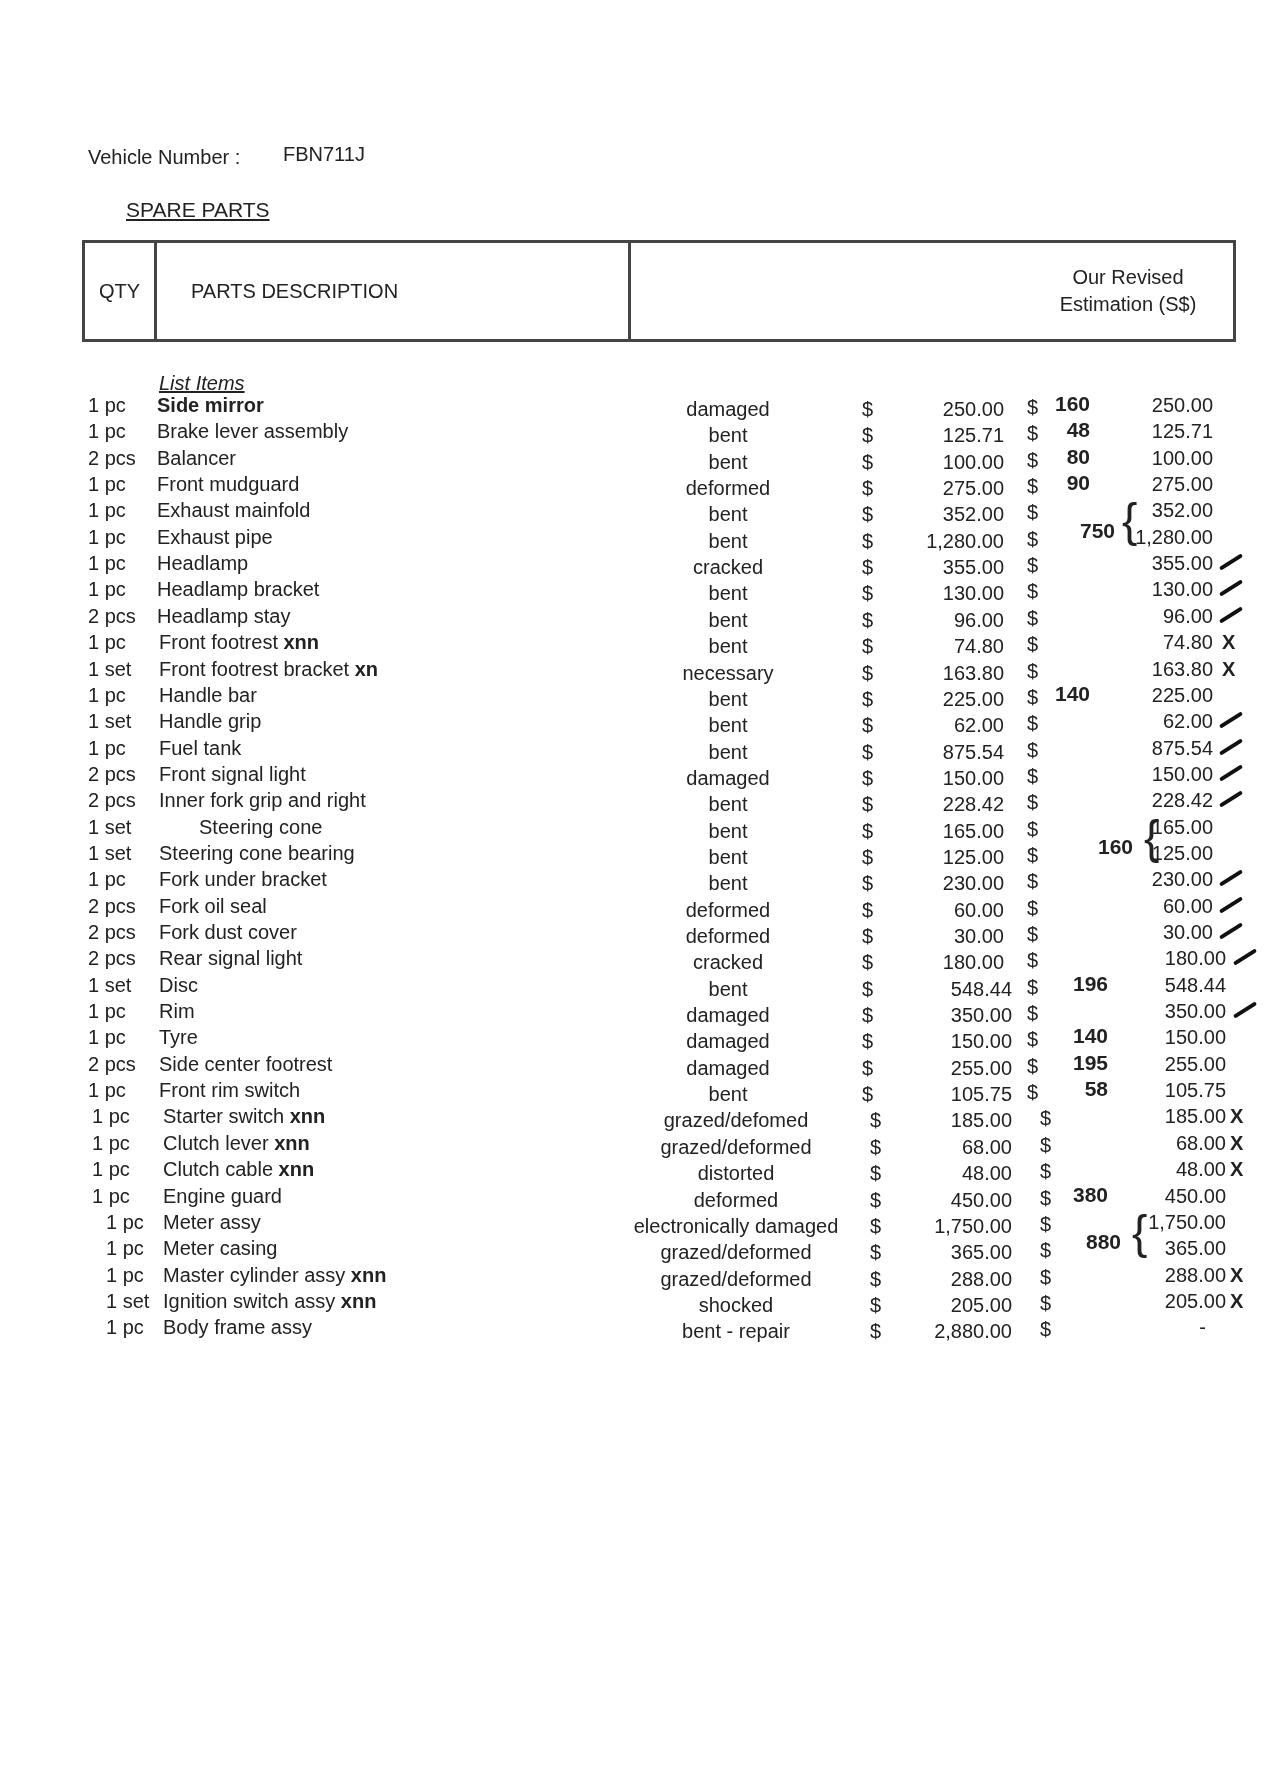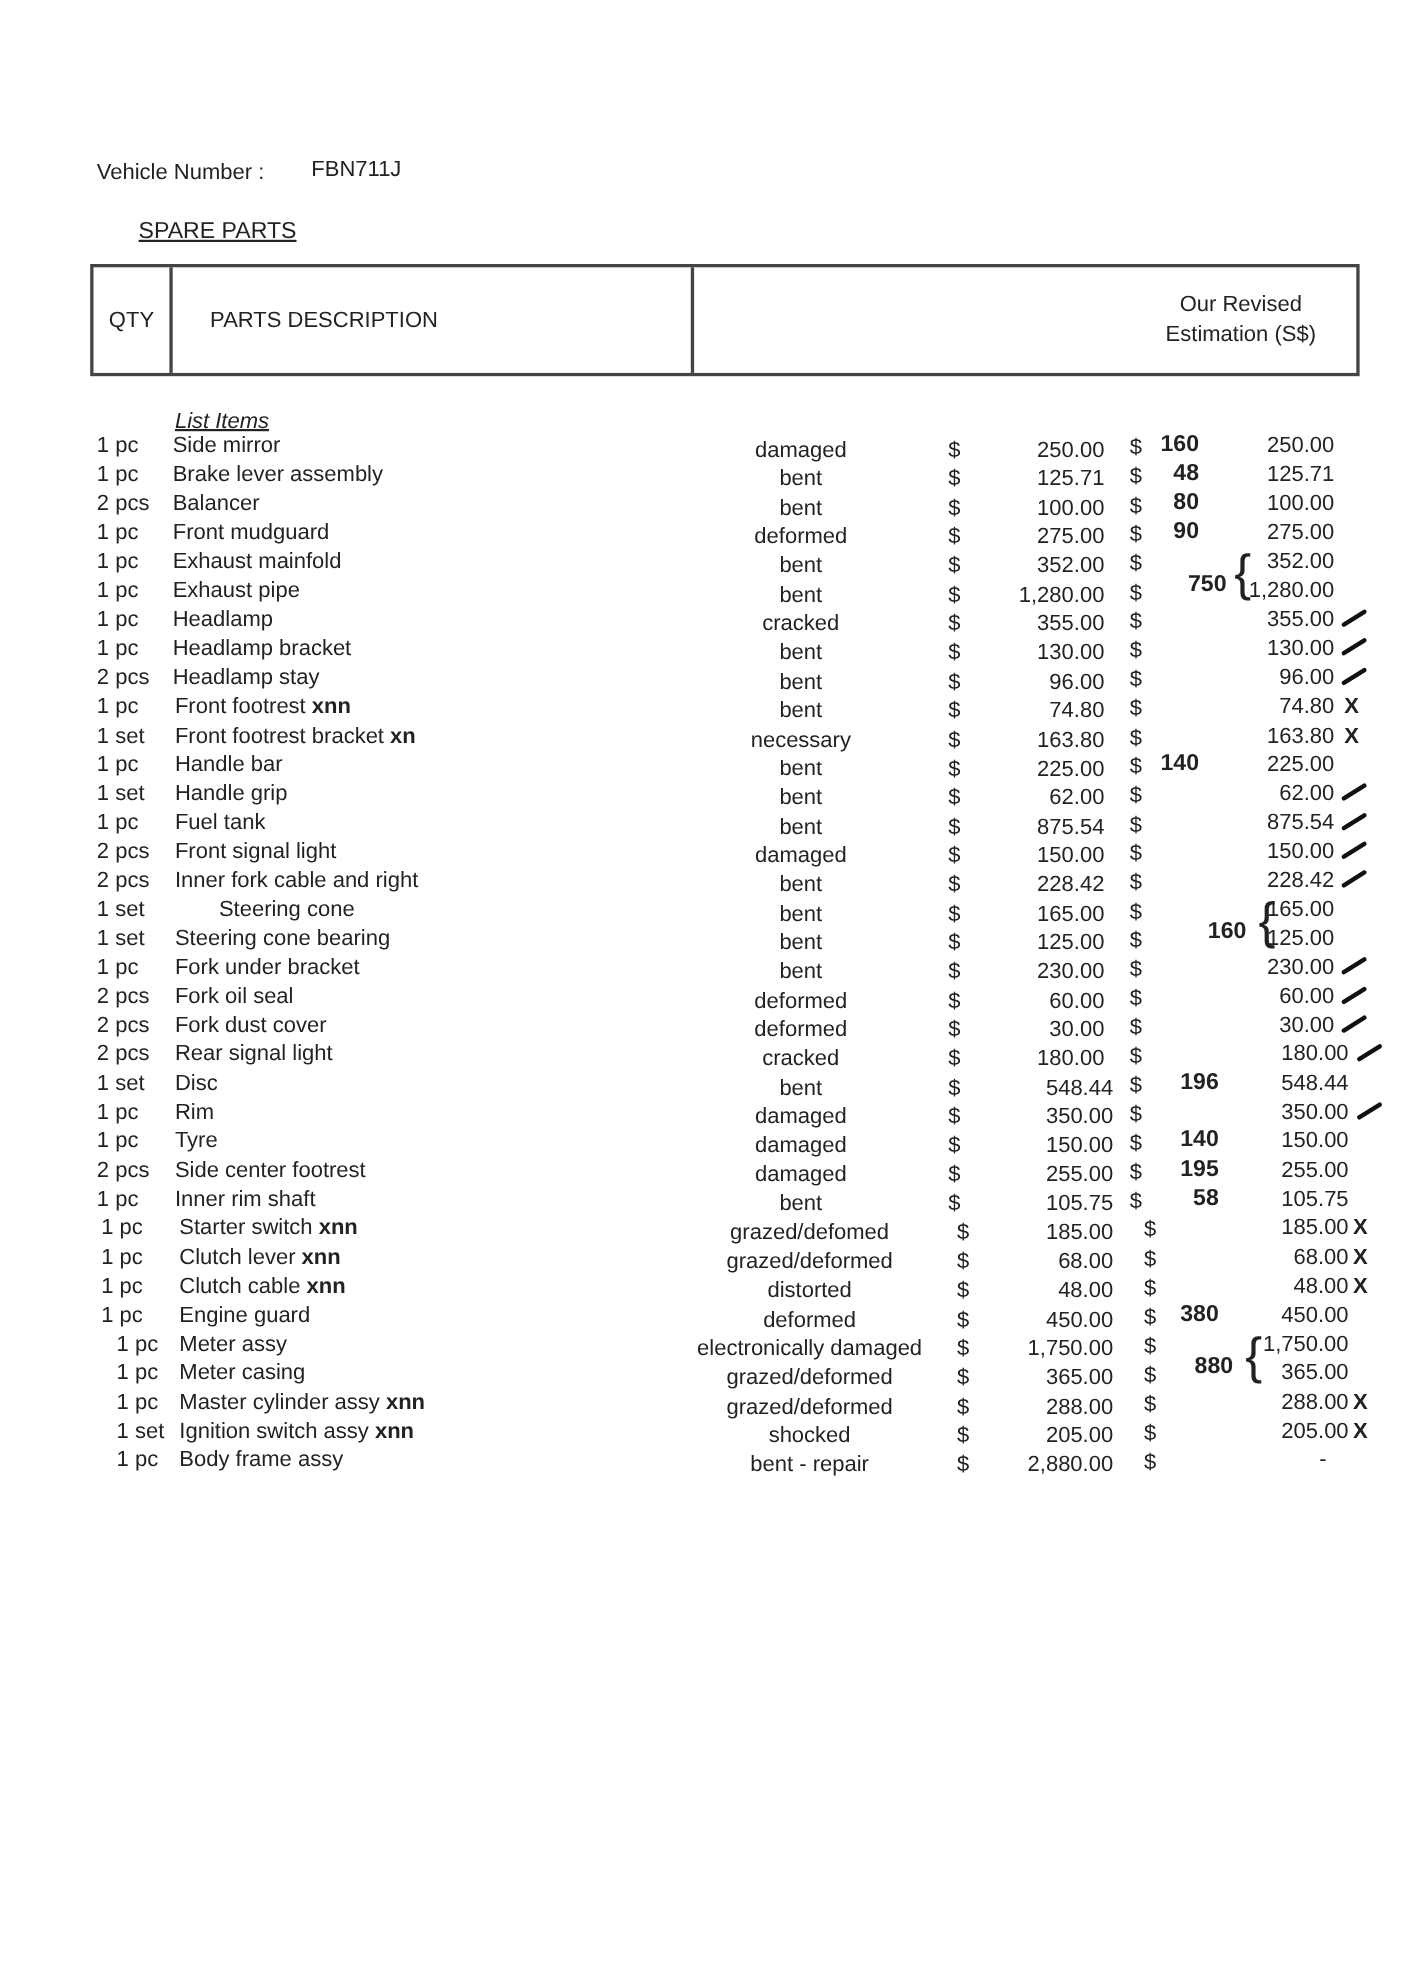--- a/index.html
+++ b/index.html
@@ -44,21 +44,21 @@
   <div class="hcell" id="h-rev">
       <span style="display:block;width:150px">Our Revised Estimation (S$)</span>
     </div>
 </div>
 
 <div class="abs" id="list-heading">List Items</div>
 
 <div id="rows">
     <div class="row" style="top: 394px;">
       <span class="qty" style="left: 88px;">1 pc</span>
-      <span class="desc" style="left: 157px;"><span style="position: static;">Side mirror</span></span>
+      <span class="desc" style="left: 157px;"><span style="position: static; font-weight: bold;">Side mirror</span></span>
       <span class="cond-in" style="left: 728px; top: 4px;">damaged</span>
       <span class="d1" style="top: 4px;">$</span>
       <span class="ws" style="top: 4px;">250.00</span>
       <span class="d2" style="top: 2px;">$</span>
       <span class="rev" style="top: 0px;">250.00</span>
       <span class="note" style="right: 192px; top: -2px;">160</span>
     </div>
     <div class="row" style="top: 420.35px;">
       <span class="qty" style="left: 88px;">1 pc</span>
       <span class="desc" style="left: 157px;"><span style="position: static;">Brake lever assembly</span></span>
@@ -192,21 +192,21 @@
       <span class="desc" style="left: 159px;"><span style="position: static;">Front signal light</span></span>
       <span class="cond-in" style="left: 728px; top: 4px;">damaged</span>
       <span class="d1" style="top: 4px;">$</span>
       <span class="ws" style="top: 4px;">150.00</span>
       <span class="d2" style="top: 2px;">$</span>
       <span class="rev" style="top: 0px;">150.00</span>
       <span class="tick" style="left: 1218px; top: 8px;"></span>
     </div>
     <div class="row" style="top: 789.25px;">
       <span class="qty" style="left: 88px;">2 pcs</span>
-      <span class="desc" style="left: 159px;"><span style="position: static;">Inner fork cable and right</span></span>
+      <span class="desc" style="left: 159px;"><span style="position: static;">Inner fork grip and right</span></span>
       <span class="cond-in" style="left: 728px; top: 4px;">bent</span>
       <span class="d1" style="top: 4px;">$</span>
       <span class="ws" style="top: 4px;">228.42</span>
       <span class="d2" style="top: 2px;">$</span>
       <span class="rev" style="top: 0px;">228.42</span>
       <span class="tick" style="left: 1218px; top: 8px;"></span>
     </div>
     <div class="row" style="top: 815.6px;">
       <span class="qty" style="left: 88px;">1 set</span>
       <span class="desc" style="left: 159px; margin-left: 40px;"><span style="position: static;">Steering cone</span></span>
@@ -300,21 +300,21 @@
       <span class="desc" style="left: 159px;"><span style="position: static;">Side center footrest</span></span>
       <span class="cond-in" style="left: 728px; top: 4px;">damaged</span>
       <span class="d1" style="top: 4px;">$</span>
       <span class="ws" style="top: 4px; right: 270px;">255.00</span>
       <span class="d2" style="top: 2px;">$</span>
       <span class="rev" style="top: 0px; right: 56px;">255.00</span>
       <span class="note" style="right: 174px; top: -2px;">195</span>
     </div>
     <div class="row" style="top: 1079.1px;">
       <span class="qty" style="left: 88px;">1 pc</span>
-      <span class="desc" style="left: 159px;"><span style="position: static;">Inner rim shaft</span></span>
+      <span class="desc" style="left: 159px;"><span style="position: static;">Front rim switch</span></span>
       <span class="cond-in" style="left: 728px; top: 4px;">bent</span>
       <span class="d1" style="top: 4px;">$</span>
       <span class="ws" style="top: 4px; right: 270px;">105.75</span>
       <span class="d2" style="top: 2px;">$</span>
       <span class="rev" style="top: 0px; right: 56px;">105.75</span>
       <span class="note" style="right: 174px; top: -2px;">58</span>
     </div>
     <div class="row" style="top: 1105.45px;">
       <span class="qty" style="left: 92px;">1 pc</span>
       <span class="desc" style="left: 163px;"><span style="position: static;">Starter switch</span><span class="mark" style="position: static;"> xnn</span></span>

